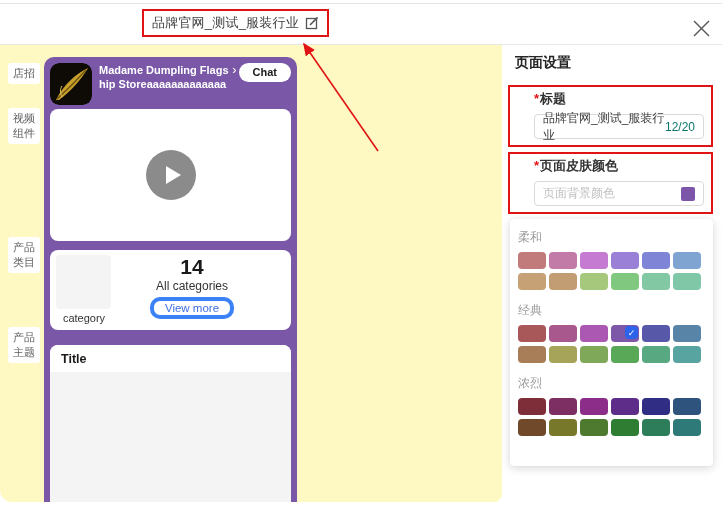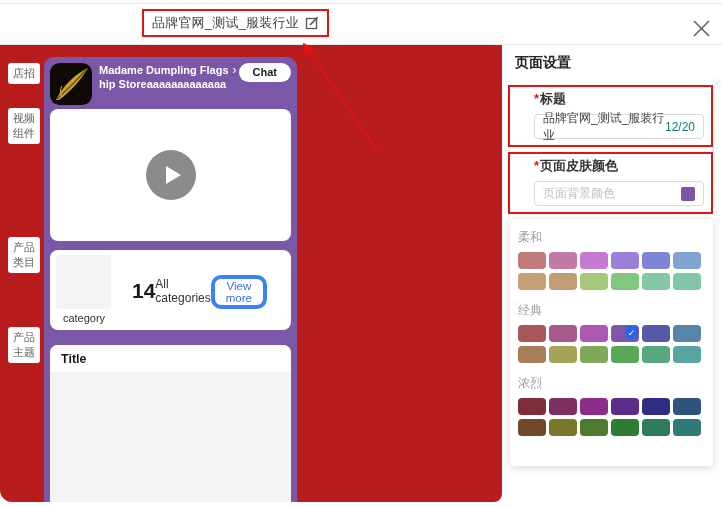--- a/index.html
+++ b/index.html
@@ -9,21 +9,21 @@
   
   .topline { position:absolute; top:3px; left:0; width:100%; height:1px; background:#e4e4e4; }
 
   
   .hdr { position:absolute; top:4px; left:0; width:100%; height:41px; background:#fff; border-bottom:1px solid #e8e8e8; }
   .title-box { position:absolute; left:142px; top:5px; height:28px; padding:0 8px; display:flex; align-items:center; gap:6px; border:2px solid #e01414; background:#fff; }
   .title-box .ttl { font-size:13px; color:#404040; letter-spacing:0.2px; white-space:nowrap; }
   .close-btn { position:absolute; right:10px; top:13px; width:22px; height:22px; display:flex; align-items:center; justify-content:center; cursor:pointer; }
 
   
-  .preview { position:absolute; left:0; top:45px; width:502px; height:457px; background:#b91c1c; border-radius:0 0 8px 12px; overflow:hidden; }
+  .preview { position:absolute; left:0; top:45px; width:502px; height:457px; background:#fef9c3; border-radius:0 0 8px 12px; overflow:hidden; }
 
   .side-label { position:absolute; left:8px; background:#fff; color:#5c5c5c; font-size:11px; line-height:15px; text-align:center; padding:3px 5px; border-radius:3px; }
 
   .phone { position:absolute; left:44px; top:12px; width:253px; height:446px; border-radius:10px 10px 0 0; overflow:hidden; padding:5px 6px 0 6px; }
 
   .ph-head { display:flex; padding:1px 0 4px 0; }
   .avatar { width:42px; height:42px; border-radius:9px; flex:0 0 auto; overflow:hidden; }
   .ph-right { flex:1; margin-left:7px; min-width:0; }
   .ph-row1 { display:flex; align-items:flex-start; }
   .store-name { width:138px; font-size:11px; font-weight:bold; color:#fff; line-height:1.3; word-break:break-all; }
@@ -33,21 +33,21 @@
 
   .card { background:#fff; border-radius:8px; }
   .video-card { height:132px; display:flex; align-items:center; justify-content:center; }
   .play-btn { width:50px; height:50px; border-radius:50%; background:#8b8b8b; display:flex; align-items:center; justify-content:center; cursor:pointer; }
   .play-tri { width:0; height:0; border-top:9px solid transparent; border-bottom:9px solid transparent; border-left:15px solid #fff; margin-left:5px; }
 
   .cat-card { margin-top:9px; height:80px; padding:5px 6px; display:flex; }
   .cat-left { width:56px; text-align:center; }
   .ph-img { width:55px; height:54px; background:#f4f4f4; border-radius:4px; }
   .cat-caption { font-size:11px; color:#333; margin-top:3px; }
-  .cat-right { flex:0 0 auto; width:120px; margin-left:20px; display:flex; flex-direction:row; align-items:center; }
+  .cat-right { flex:0 0 auto; width:120px; margin-left:20px; display:flex; flex-direction:column; align-items:center; }
   .cat-num { font-size:21px; font-weight:bold; color:#1a1a1a; line-height:23px; }
   .cat-all { font-size:12px; color:#333; margin-top:1px; }
   .view-more { margin-top:4px; font-size:11.5px; color:#3d6fe0; border:4px solid #3b82f6; border-radius:10px; padding:1px 11px; background:#fff; cursor:pointer; }
 
   .theme-card { margin-top:15px; height:170px; border-radius:8px 8px 0 0; overflow:hidden; }
   .theme-head { background:#fff; padding:7px 11px 6px 11px; font-size:12.5px; font-weight:bold; color:#1a1a1a; }
   .theme-body { background:#f4f4f5; height:140px; }
 
   
   .settings { position:absolute; left:502px; top:45px; width:220px; height:462px; background:#fff; padding:9px 13px; }

